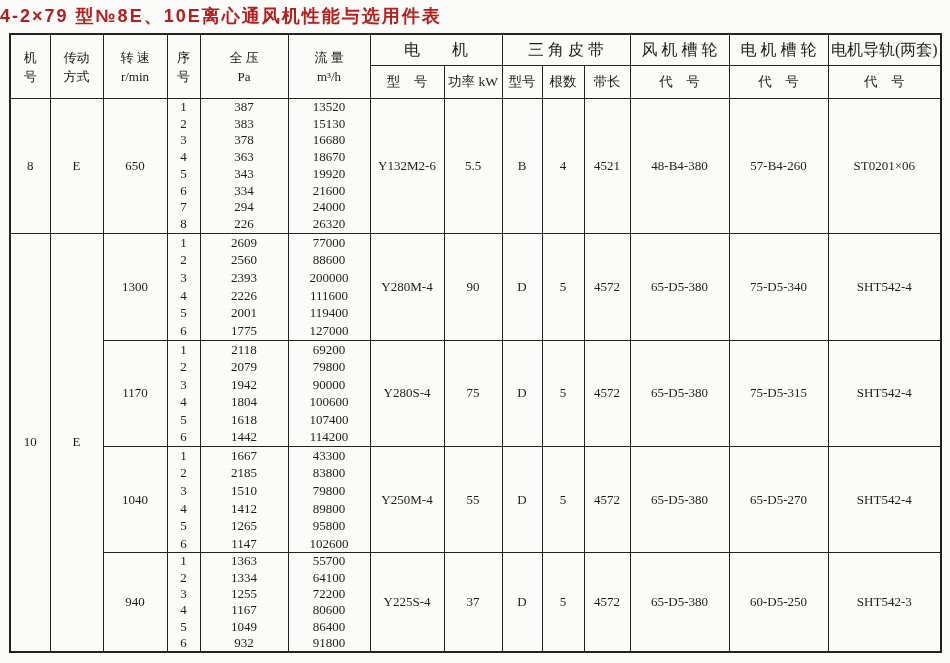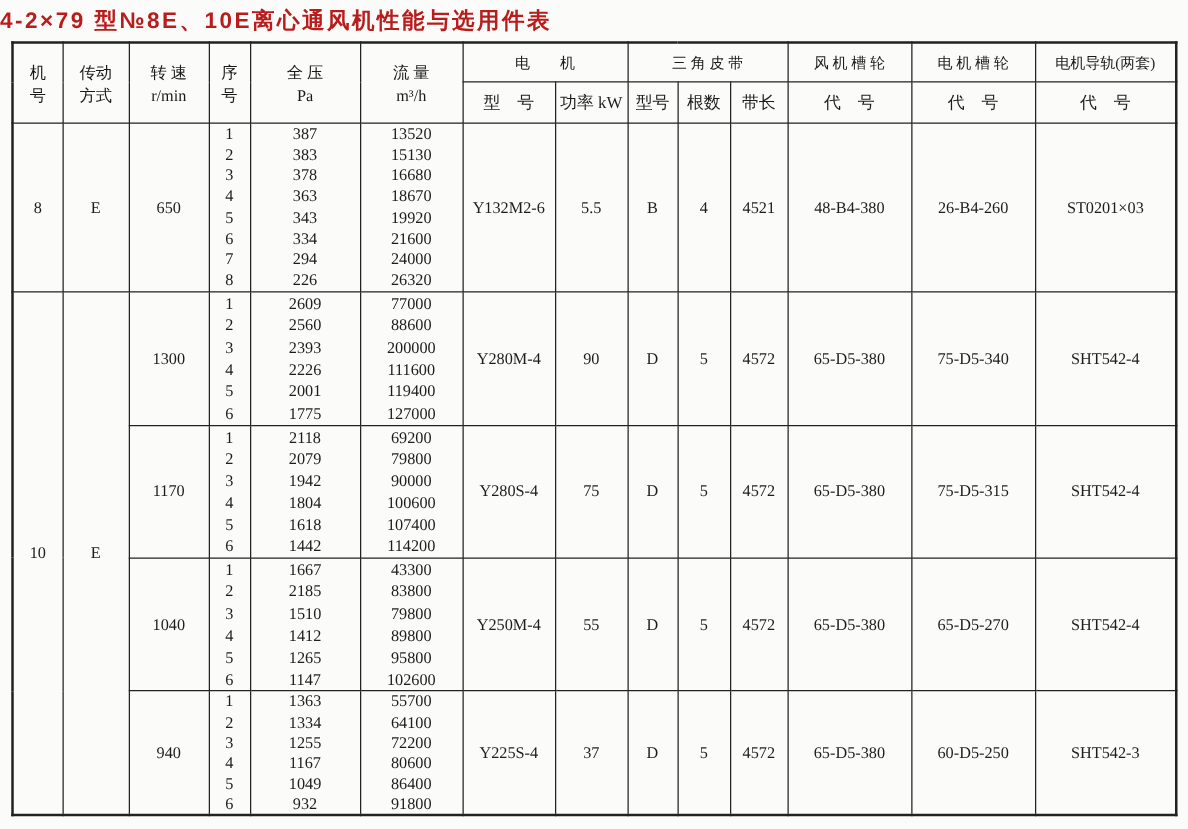--- a/index.html
+++ b/index.html
@@ -44,21 +44,21 @@
     padding: 0;
     font-size: 13px;
     overflow: hidden;
   }
   
   td.hcell {
     font-size: 14px;
     color: #191919;
   }
   td.hcell div { line-height: 19px; }
-  tr.h1 > td.grp { height: 30px; font-size: 12px; }
+  tr.h1 > td.grp { height: 30px; font-size: 16px; }
   tr.h2 > td { height: 32px; font-size: 13.5px; text-align: center; }
   
   td.stack { vertical-align: middle; }
   td.stack div { text-align: center; }
   tr.g1 td.stack div { line-height: 16.7px; }
   tr.g2 td.stack div { line-height: 17.7px; }
   tr.g3 td.stack div { line-height: 17.5px; }
   tr.g4 td.stack div { line-height: 17.6px; }
   tr.g5 td.stack div { line-height: 16.3px; }
   tr.g1 { height: 134px; }
@@ -167,22 +167,22 @@
             <div>21600</div>
             <div>24000</div>
             <div>26320</div>
           </td>
         <td class="num">Y132M2-6</td>
         <td class="num">5.5</td>
         <td class="num">B</td>
         <td class="num">4</td>
         <td class="num">4521</td>
         <td class="num">48-B4-380</td>
-        <td class="num">26-B4-260</td>
-        <td class="num">ST0201×03</td>
+        <td class="num">57-B4-260</td>
+        <td class="num">ST0201×06</td>
       </tr>
 
       <tr class="g2">
         <td class="num" rowspan="4">10</td>
         <td class="num" rowspan="4">E</td>
         <td class="num">1300</td>
         <td class="stack">
             <div>1</div>
             <div>2</div>
             <div>3</div>

